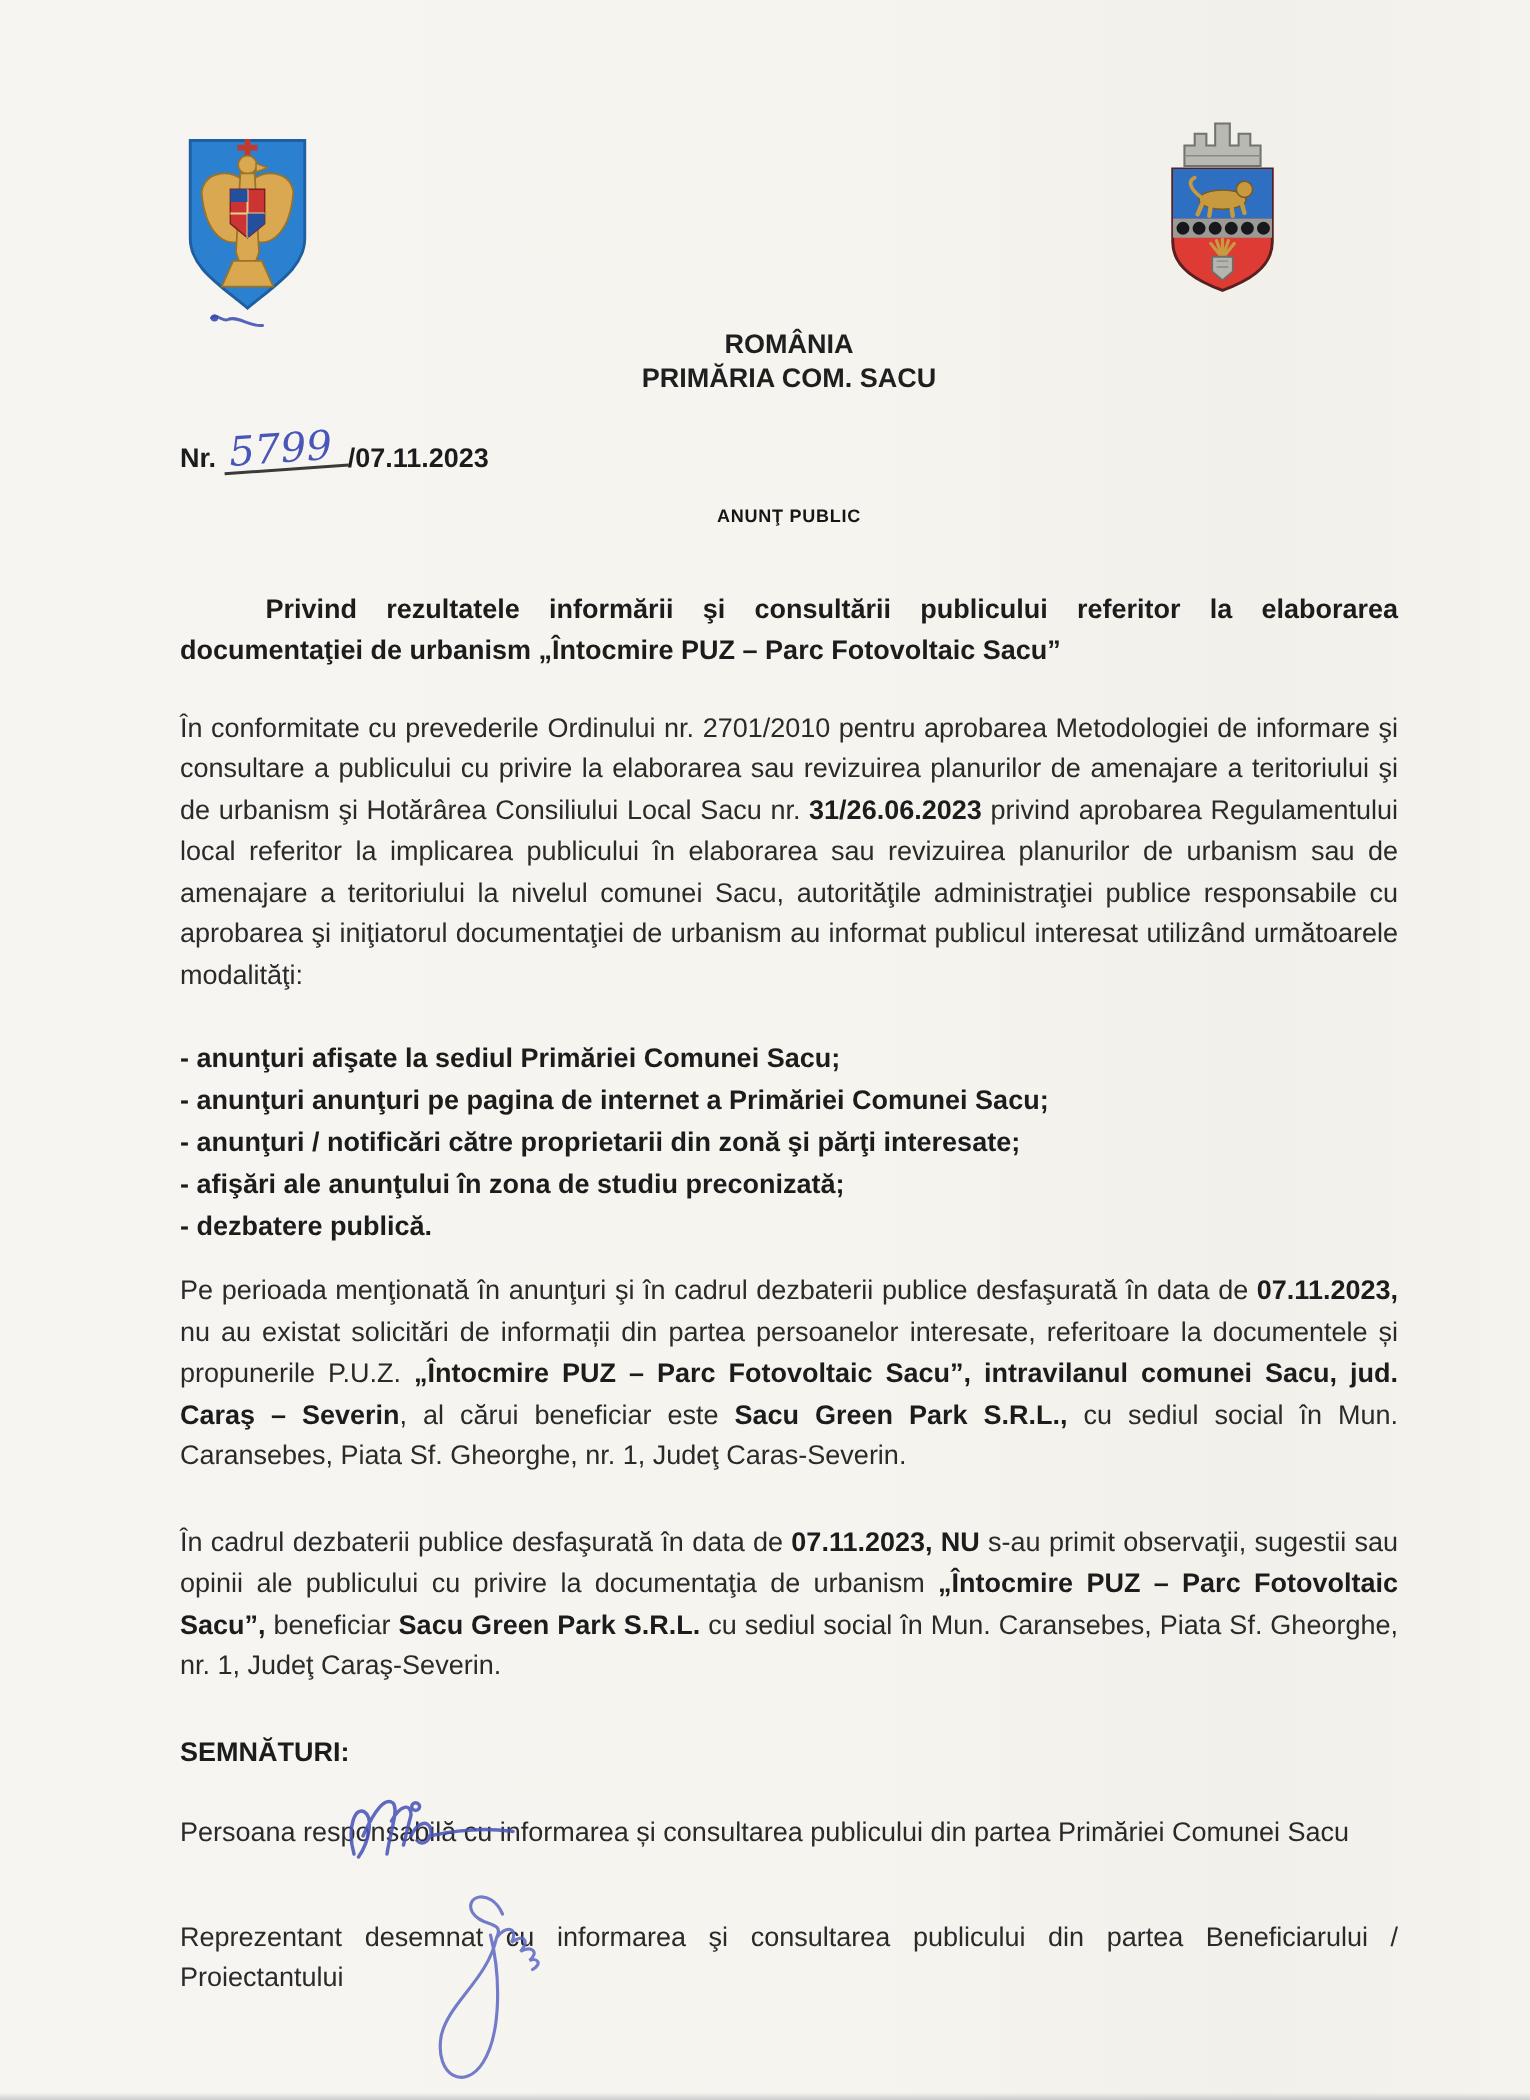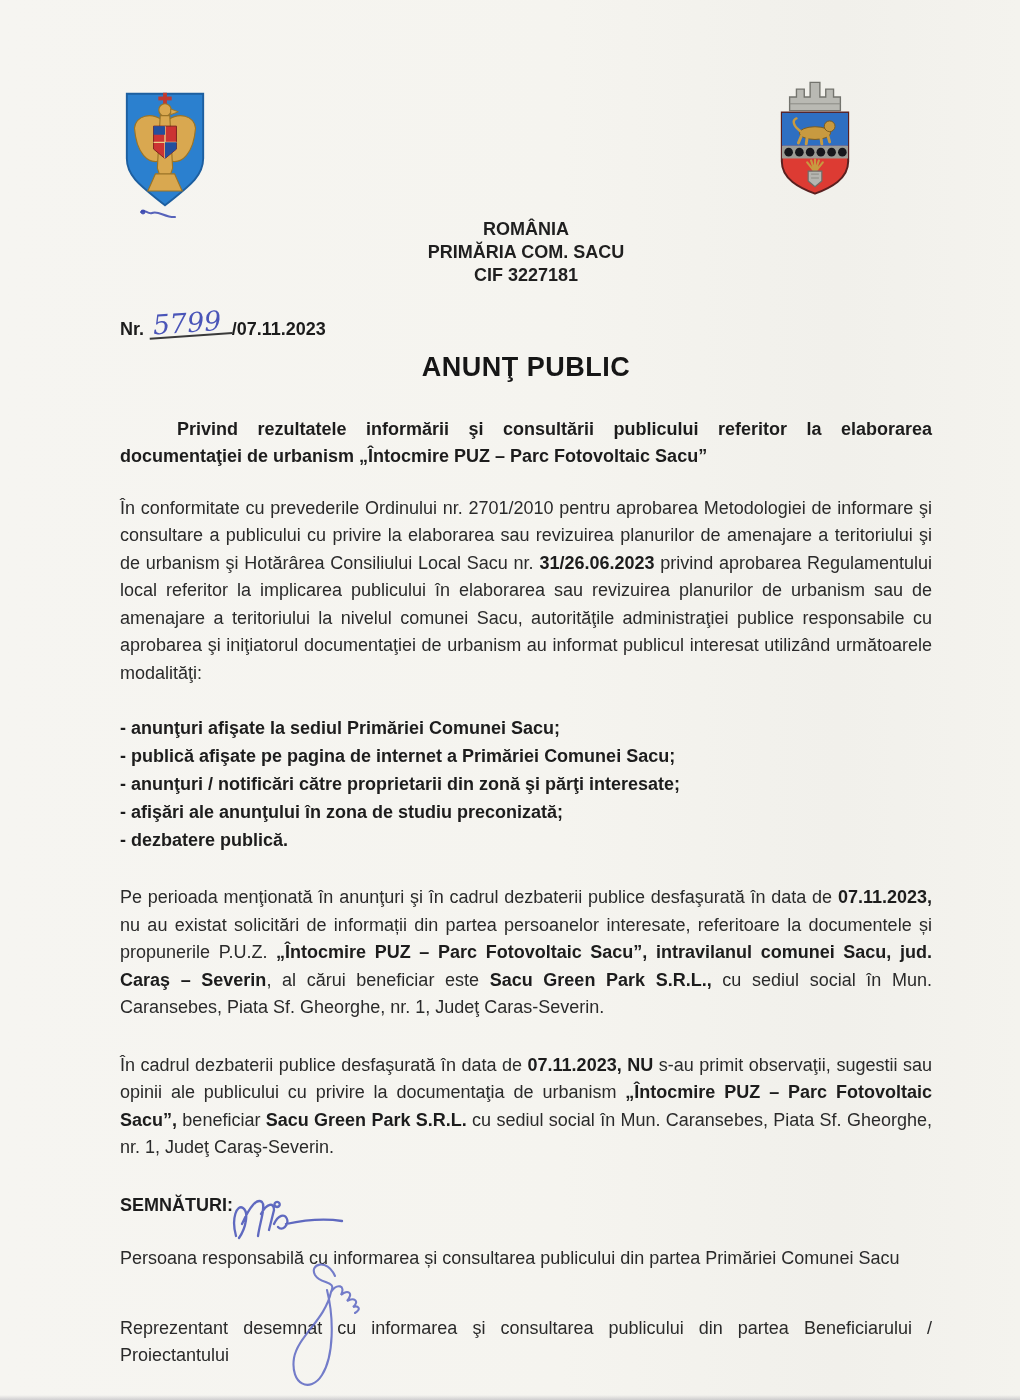--- a/index.html
+++ b/index.html
@@ -29,26 +29,26 @@
   .ref-prefix,.ref-date{font-weight:bold;color:#1c1c1c;}
   .hand-number{
     display:inline-block;
     font-family:"DejaVu Serif",serif;font-style:italic;font-size:27px;
     color:#4a55b8;
     transform:rotate(-4deg) translateY(-3px);
     padding:0 10px 0 4px;
     border-bottom:2.5px solid #3a3a3a;
     line-height:24px;
   }
-  .doc-title{margin-top:4px;text-align:center;font-weight:bold;font-size:27px;letter-spacing:.5px;color:#161616;}
+  .doc-title{margin-top:4px;text-align:center;font-weight:bold;font-size:12px;letter-spacing:.5px;color:#161616;}
   .subject{margin-top:34px;text-indent:57px;font-weight:bold;color:#1c1c1c;}
   .para1{margin-top:24px;}
   .bullets{margin-top:27px;font-weight:bold;color:#1c1c1c;}
   .bullets div{line-height:28px;}
-  .para2{margin-top:30px;}
+  .para2{margin-top:16px;}
   .para3{margin-top:30px;}
   .sign-heading{margin-top:30px;font-size:18px;}
   .s1-role{margin-top:26px;}
   .s-name{font-weight:bold;color:#1c1c1c;}
   .s2-role{margin-top:42px;}
   .emblem{position:absolute;}
   .emblem-left{left:123px;top:89px;width:84px;height:122px;}
   .emblem-right{left:774px;top:77px;width:82px;height:120px;}
   .ink-mark{position:absolute;left:138px;top:206px;width:40px;height:16px;}
   .sig1{position:absolute;left:228px;top:1194px;width:120px;height:50px;}
@@ -128,37 +128,36 @@
         <path d="M38,99 H46 M38,103 H46" stroke="#8a8a84" stroke-width="1"></path>
       </g>
     </svg>
   </div>
 
   <div class="content">
 
     <div class="org-block">
         <div>ROMÂNIA</div>
         <div>PRIMĂRIA COM. SACU</div>
-        <div>CIF 3227181</div>
       </div>
 
     <div class="ref-line">
       <span class="ref-prefix">Nr.</span>
       <span class="hand-number">5799</span><span class="ref-date">/07.11.2023</span>
     </div>
 
     <div class="doc-title">ANUNŢ PUBLIC</div>
 
     <p class="subject just">Privind rezultatele informării şi consultării publicului referitor la elaborarea documentaţiei de urbanism „Întocmire PUZ – Parc Fotovoltaic Sacu”</p>
 
     <p class="para1 just"><span>În conformitate cu prevederile Ordinului nr. 2701/2010 pentru aprobarea Metodologiei de informare şi consultare a publicului cu privire la elaborarea sau revizuirea planurilor de amenajare a teritoriului şi de urbanism şi Hotărârea Consiliului Local Sacu nr. </span><span style="font-weight: bold; color: rgb(28, 28, 28);">31/26.06.2023</span><span> privind aprobarea Regulamentului local referitor la implicarea publicului în elaborarea sau revizuirea planurilor de urbanism sau de amenajare a teritoriului la nivelul comunei Sacu, autorităţile administraţiei publice responsabile cu aprobarea şi iniţiatorul documentaţiei de urbanism au informat publicul interesat utilizând următoarele modalităţi:</span></p>
 
     <div class="bullets">
         <div>- anunţuri afişate la sediul Primăriei Comunei Sacu;</div>
-        <div>- publică afişate pe pagina de internet a Primăriei Comunei Sacu;</div>
+        <div>- anunţuri anunţuri pe pagina de internet a Primăriei Comunei Sacu;</div>
         <div>- anunţuri / notificări către proprietarii din zonă şi părţi interesate;</div>
         <div>- afişări ale anunţului în zona de studiu preconizată;</div>
         <div>- dezbatere publică.</div>
       </div>
 
     <p class="para2 just"><span>Pe perioada menţionată în anunţuri şi în cadrul dezbaterii publice desfaşurată în data de </span><span style="font-weight: bold; color: rgb(28, 28, 28);">07.11.2023,</span><span> nu au existat  solicitări de informații din partea persoanelor interesate, referitoare la documentele și propunerile P.U.Z. </span><span style="font-weight: bold; color: rgb(28, 28, 28);">„Întocmire PUZ – Parc Fotovoltaic Sacu”, intravilanul comunei Sacu, jud. Caraş – Severin</span><span>, al cărui  beneficiar este </span><span style="font-weight: bold; color: rgb(28, 28, 28);">Sacu Green Park S.R.L.,</span><span> cu sediul social în Mun. Caransebes, Piata Sf. Gheorghe, nr. 1, Judeţ Caras-Severin.</span></p>
 
     <p class="para3 just"><span> În cadrul dezbaterii publice desfaşurată în data de </span><span style="font-weight: bold; color: rgb(28, 28, 28);">07.11.2023, NU</span><span> s-au primit observaţii, sugestii sau opinii ale publicului cu privire la documentaţia de urbanism </span><span style="font-weight: bold; color: rgb(28, 28, 28);">„Întocmire PUZ – Parc Fotovoltaic Sacu”,</span><span> beneficiar </span><span style="font-weight: bold; color: rgb(28, 28, 28);">Sacu Green Park S.R.L.</span><span> cu sediul social în Mun. Caransebes, Piata Sf. Gheorghe, nr. 1, Judeţ Caraş-Severin.</span></p>
 
     <div class="sign-heading b">SEMNĂTURI:</div>

